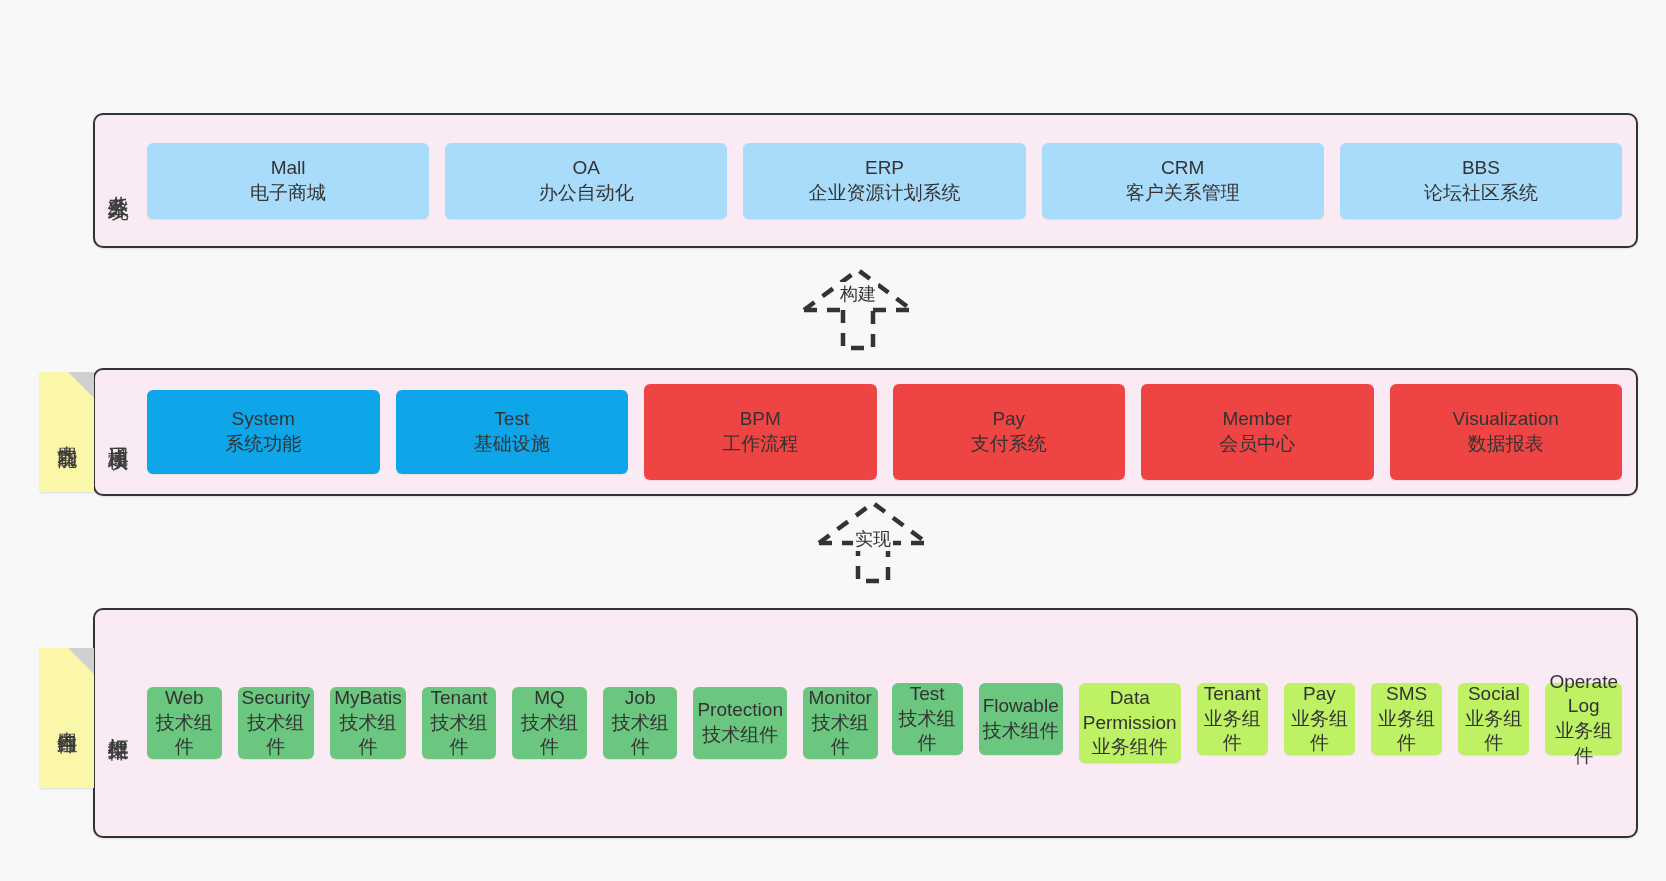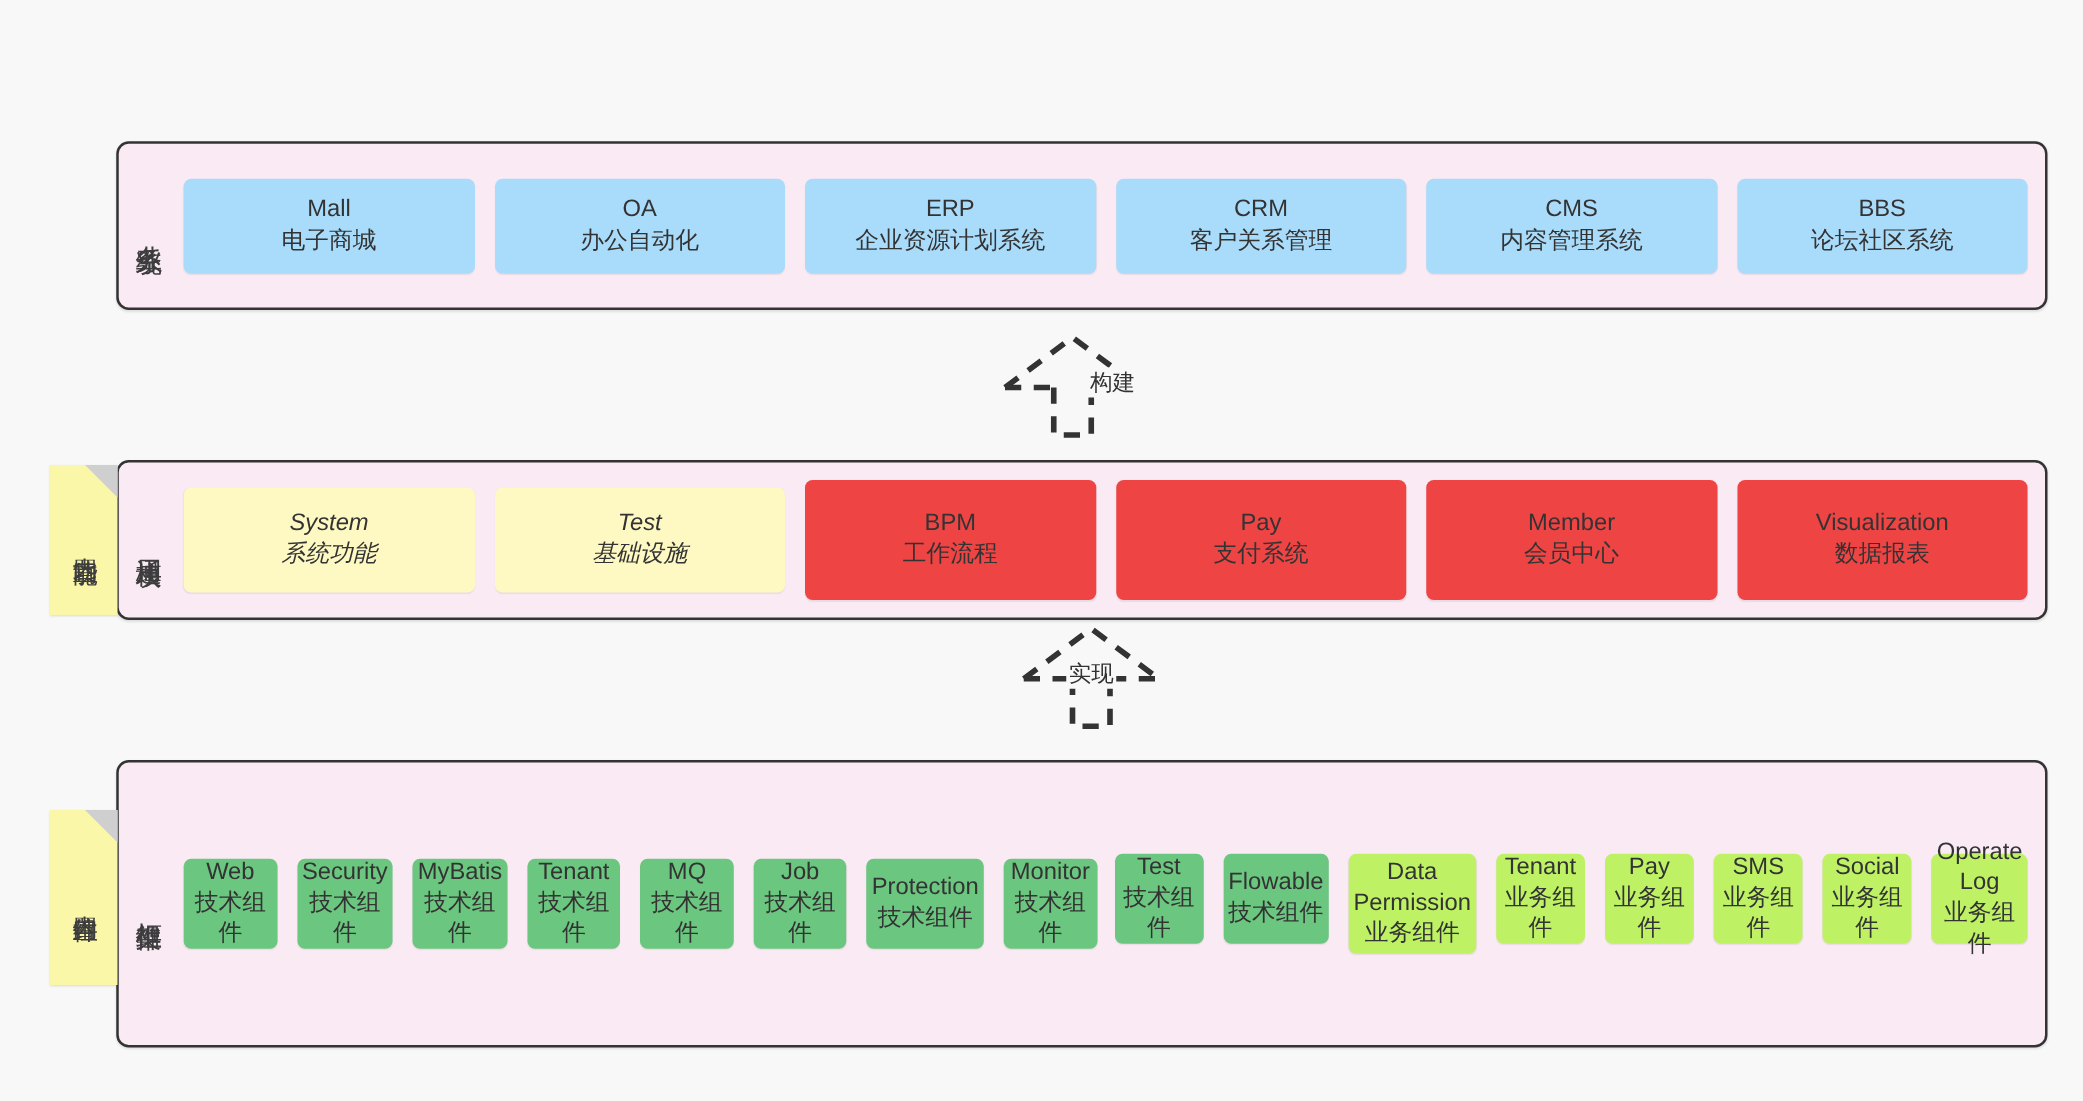--- a/index.html
+++ b/index.html
@@ -83,21 +83,21 @@
     color: #333333;
     box-sizing: border-box;
     padding: 6px 4px;
     flex: 1 1 0;
     box-shadow: 0 1px 1px rgba(0,0,0,0.07);
   }
   .card .en { display: block; }
   .card .cn { display: block; }
 
   .card.blue        { background: #a9dcfb; height: 76px; }
-  .card.red         { background: #fef9c3; height: 84px; font-style: italic; }
+  .card.red         { background: #0ea5e9; height: 84px; }
   .card.pink        { background: #ef4444; height: 96px; }
   .card.green       { background: #6bc67f; height: 72px; }
   .card.lightgreen  { background: #bef264; height: 72px; }
   .card.tall        { height: 80px; }
 
   
   .sticky {
     position: absolute;
     width: 54px;
     background: #fbf7a8;
@@ -155,37 +155,33 @@
         </div>
         <div class="card blue">
           <span class="en">ERP</span>
           <span class="cn">企业资源计划系统</span>
         </div>
         <div class="card blue">
           <span class="en">CRM</span>
           <span class="cn">客户关系管理</span>
         </div>
         <div class="card blue">
-          <span class="en">CMS</span>
-          <span class="cn">内容管理系统</span>
-        </div>
-        <div class="card blue">
           <span class="en">BBS</span>
           <span class="cn">论坛社区系统</span>
         </div>
       </div>
   </div>
 
   <div class="arrow" style="left:795px; top:262px; width:150px; height:90px;">
     <svg width="150" height="90" viewBox="0 0 150 90">
       <path d="M 9 48 L 63 8 L 117 48" fill="none" stroke="#333333" stroke-width="4.5" stroke-dasharray="13,10" stroke-linecap="butt"></path>
       <path d="M 9 48 L 48 48 M 78 48 L 117 48" fill="none" stroke="#333333" stroke-width="4.5" stroke-dasharray="13,10" stroke-linecap="butt"></path>
       <path d="M 48 48 L 48 86 L 78 86 L 78 48" fill="none" stroke="#333333" stroke-width="4.5" stroke-dasharray="13,10" stroke-linecap="butt"></path>
     </svg>
-    <span class="arrow-label" style="left:43px; top:32px;margin-left:32px;">构建</span>
+    <span class="arrow-label" style="left:43px; top:20px;">构建</span>
   </div>
 
   <div class="layer" id="layer-modules" style="left:93px; top:368px; width:1545px; height:128px;">
     <div class="layer-title">通用模块</div>
     <div class="layer-body" id="modules-body">
         <div class="card red">
           <span class="en">System</span>
           <span class="cn">系统功能</span>
         </div>
         <div class="card red">

